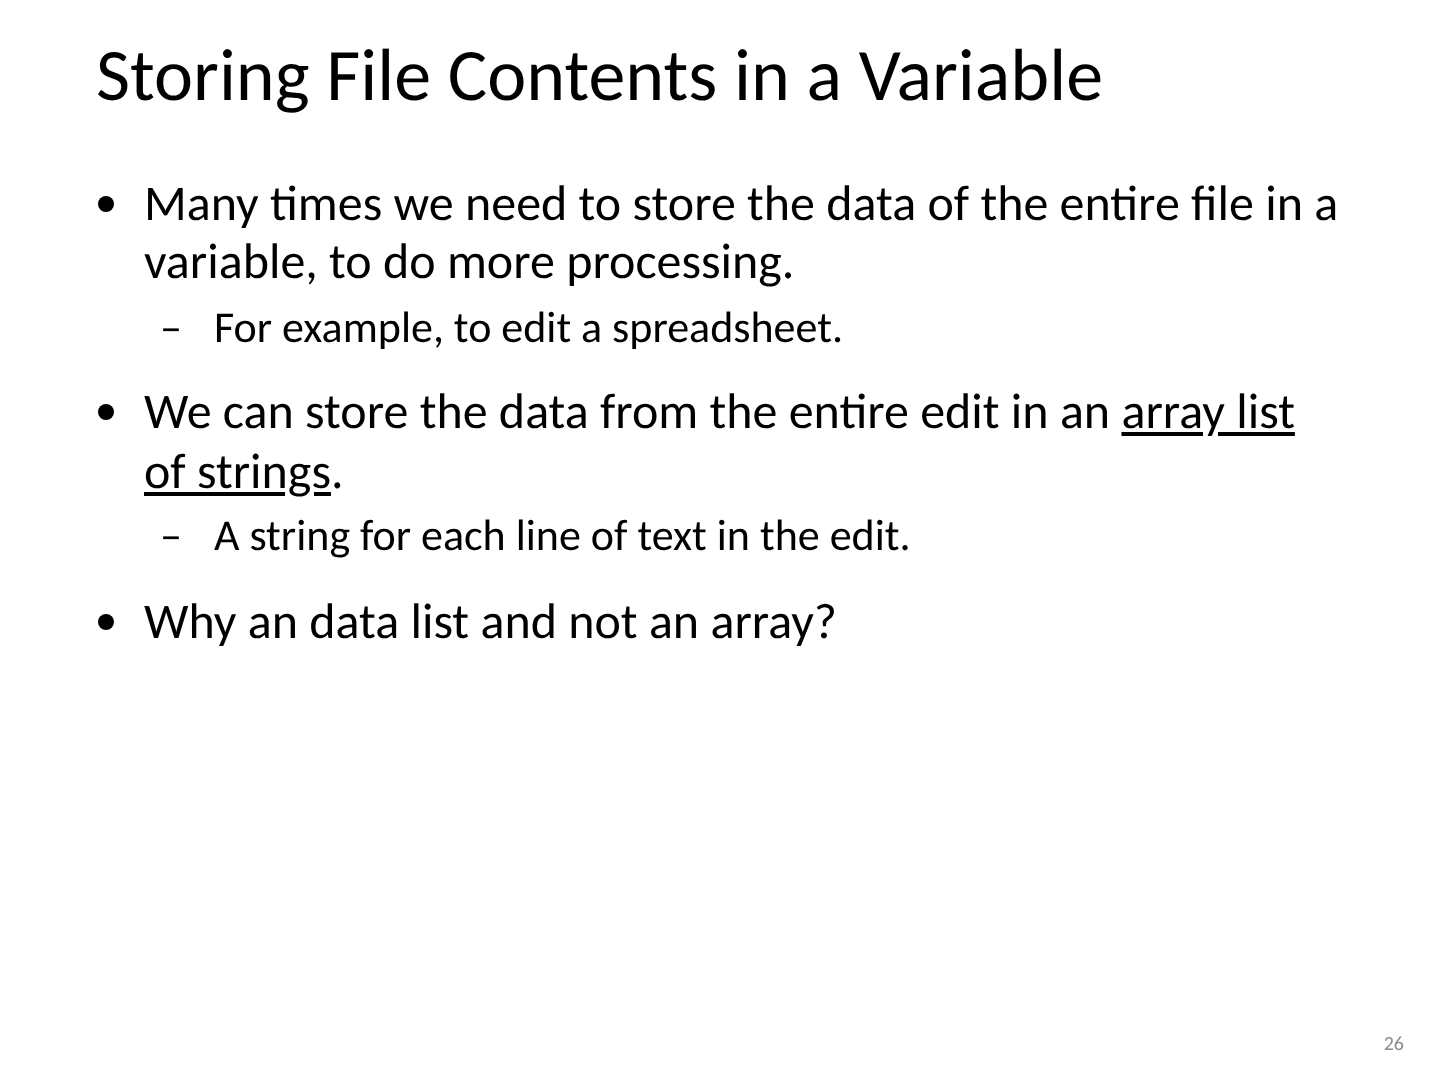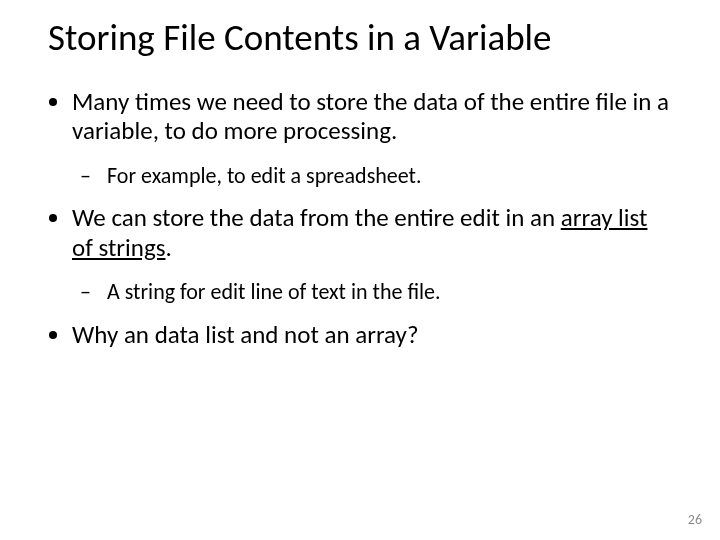--- a/index.html
+++ b/index.html
@@ -34,21 +34,21 @@
     padding-left: 24px;
     list-style: disc;
   }
   ul.level1 > li {
     font-size: 25px;
     line-height: 1.18;
     margin-bottom: 2px;
     font-weight: 400;
   }
   ul.level2 {
-    margin: 16px 0 14px 0;
+    margin: 4px 0 14px 0;
     padding-left: 30px;
     list-style: none;
   }
   ul.level2 > li {
     font-size: 22px;
     line-height: 1.25;
     font-weight: 400;
   }
   ul.level2 > li::before {
     content: "–";
@@ -56,21 +56,21 @@
     margin-left: -22px;
     width: 22px;
   }
   .underline {
     text-decoration: underline;
   }
   .page-number {
     position: absolute;
     right: 18px;
     bottom: 12px;
-    font-size: 14px;
+    font-size: 10px;
     color: #8a8a8a;
   }
   
   .tight { margin-bottom: 10px; }
 </style>
 </head>
 <body>
 
 <div class="slide">
   <h1 class="title">Storing File Contents in a Variable</h1>
@@ -83,21 +83,21 @@
         <li>
           <span>For example, to edit a spreadsheet.</span>
         </li>
       </ul>
     </li>
 
     <li>
       <span>We can store the data from the entire edit in an </span><span class="underline">array list of strings</span><span>.</span>
       <ul class="level2 tight">
         <li>
-          <span>A string for edit line of text in the file.</span>
+          <span>A string for each line of text in the edit.</span>
         </li>
       </ul>
     </li>
 
     <li>
       <span>Why an data list and not an array?</span>
     </li>
 
   </ul>
 

